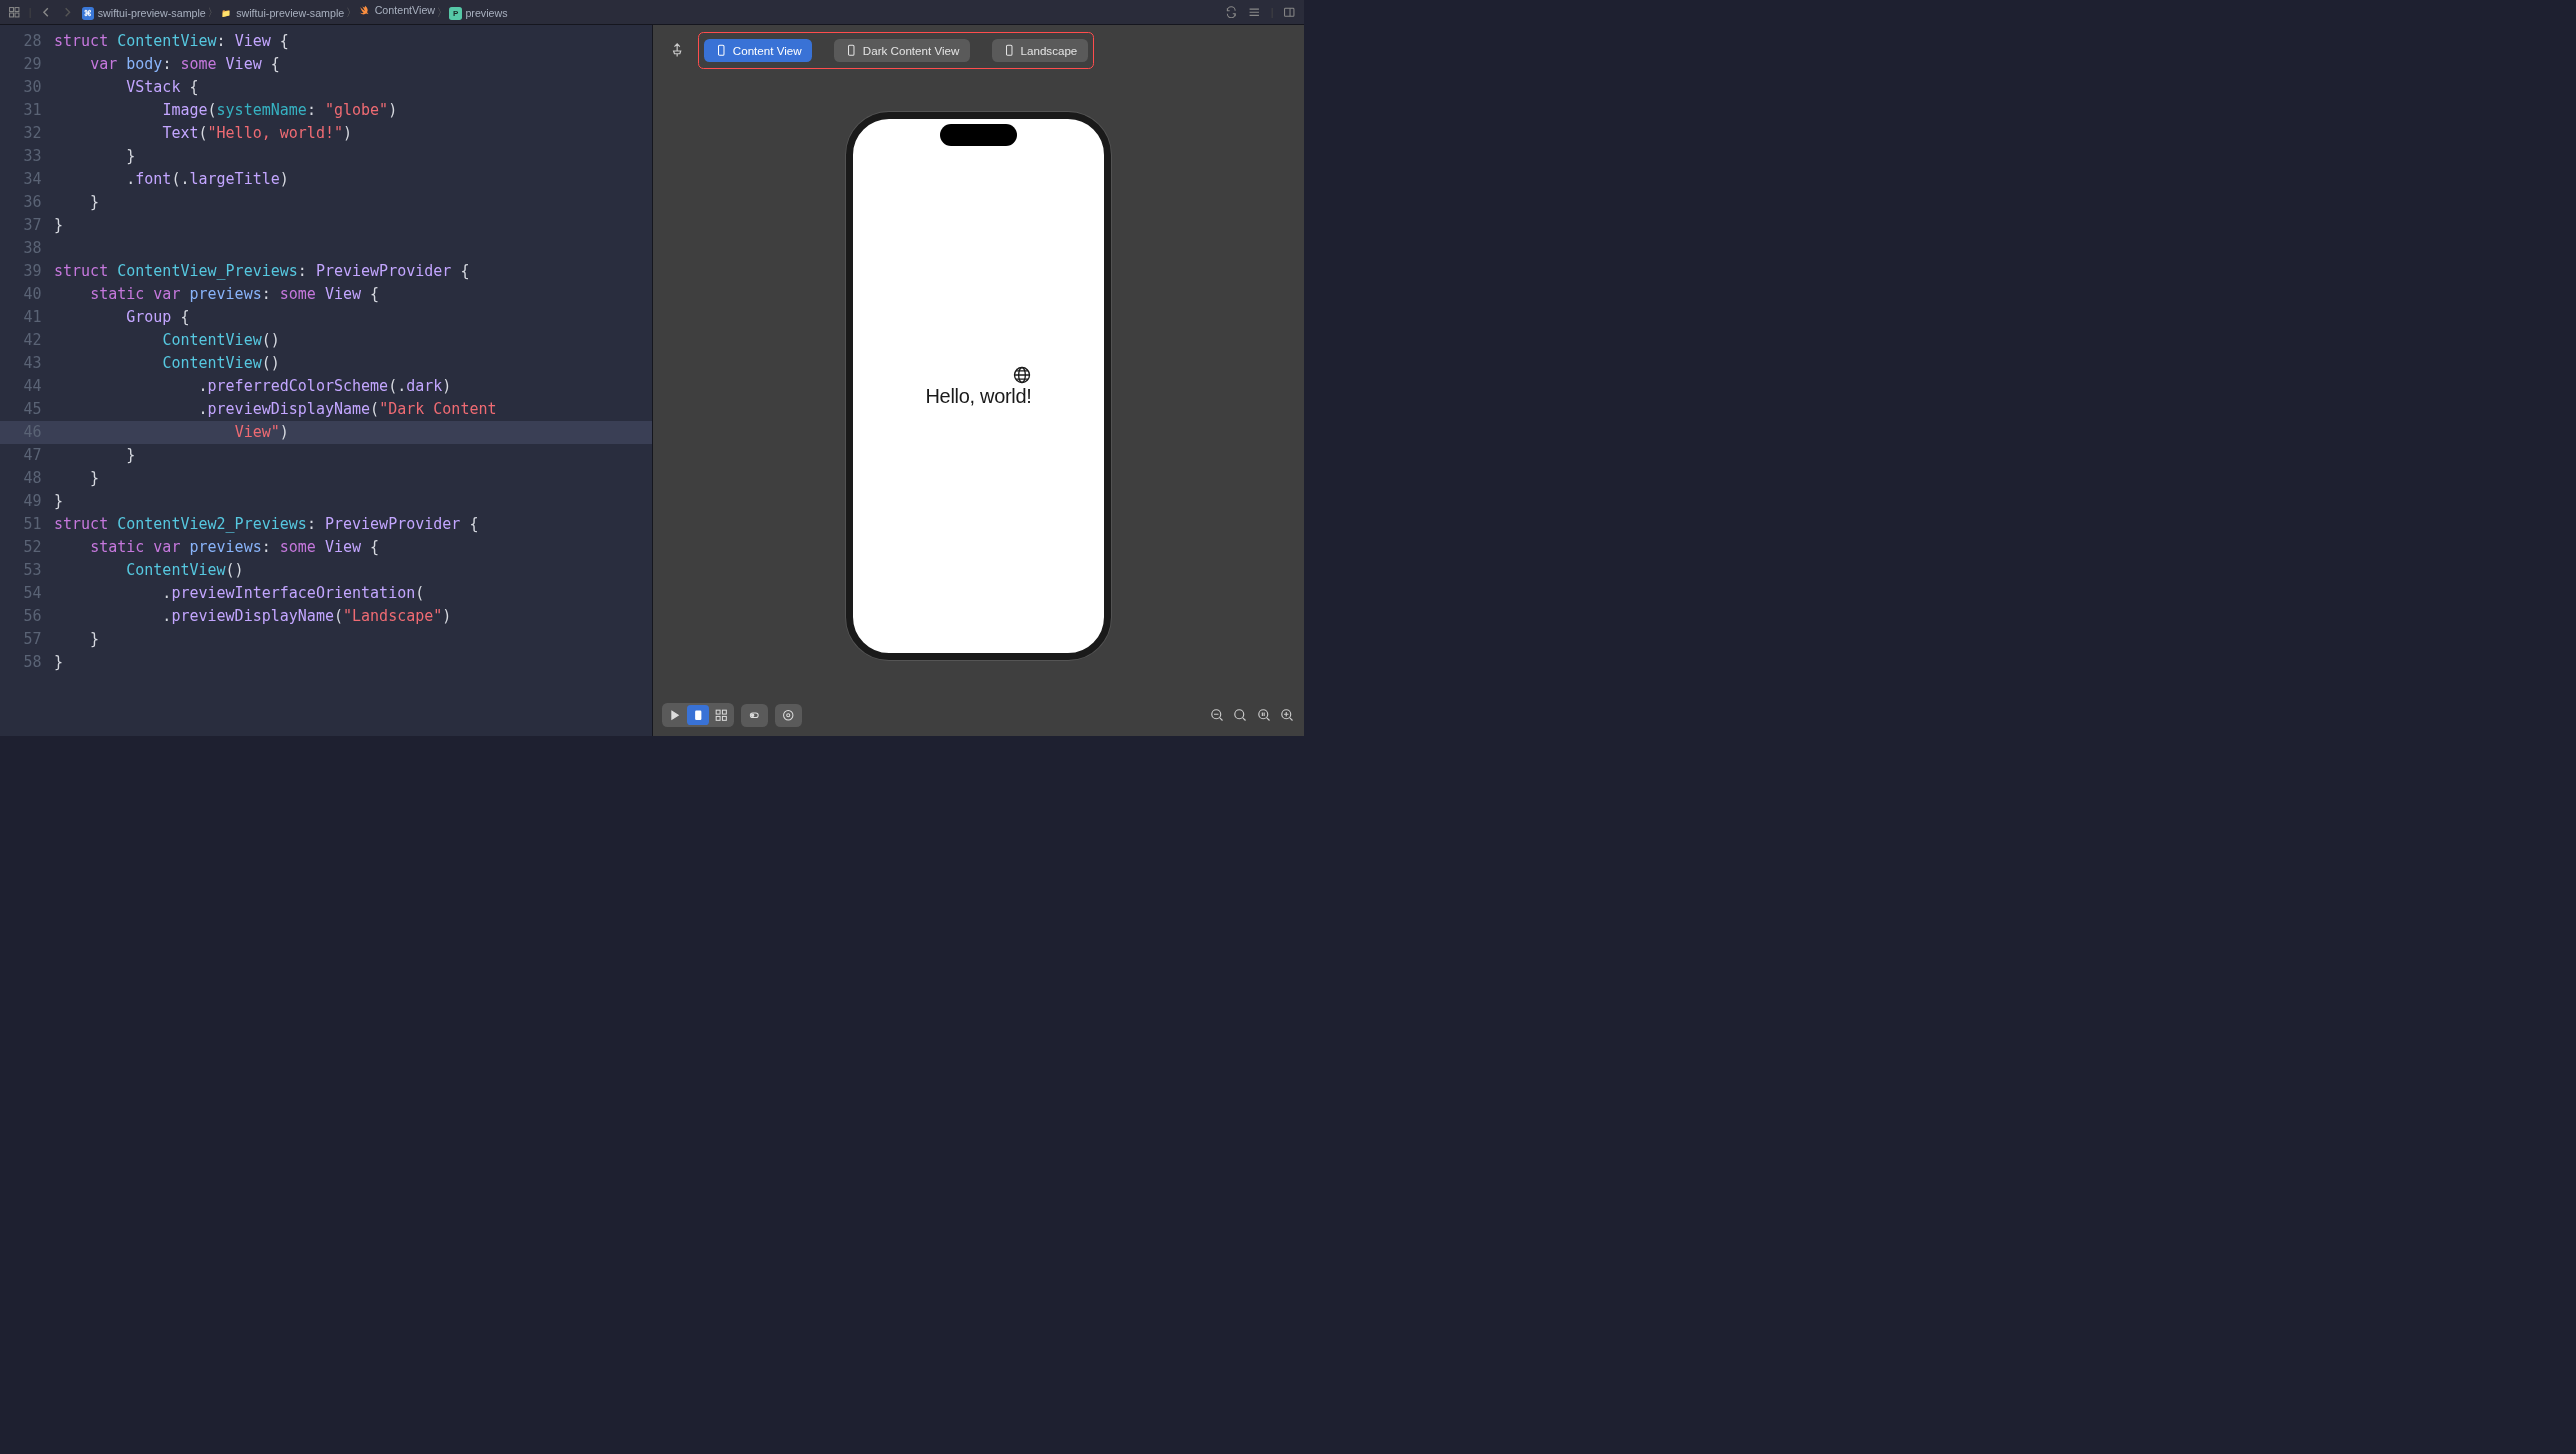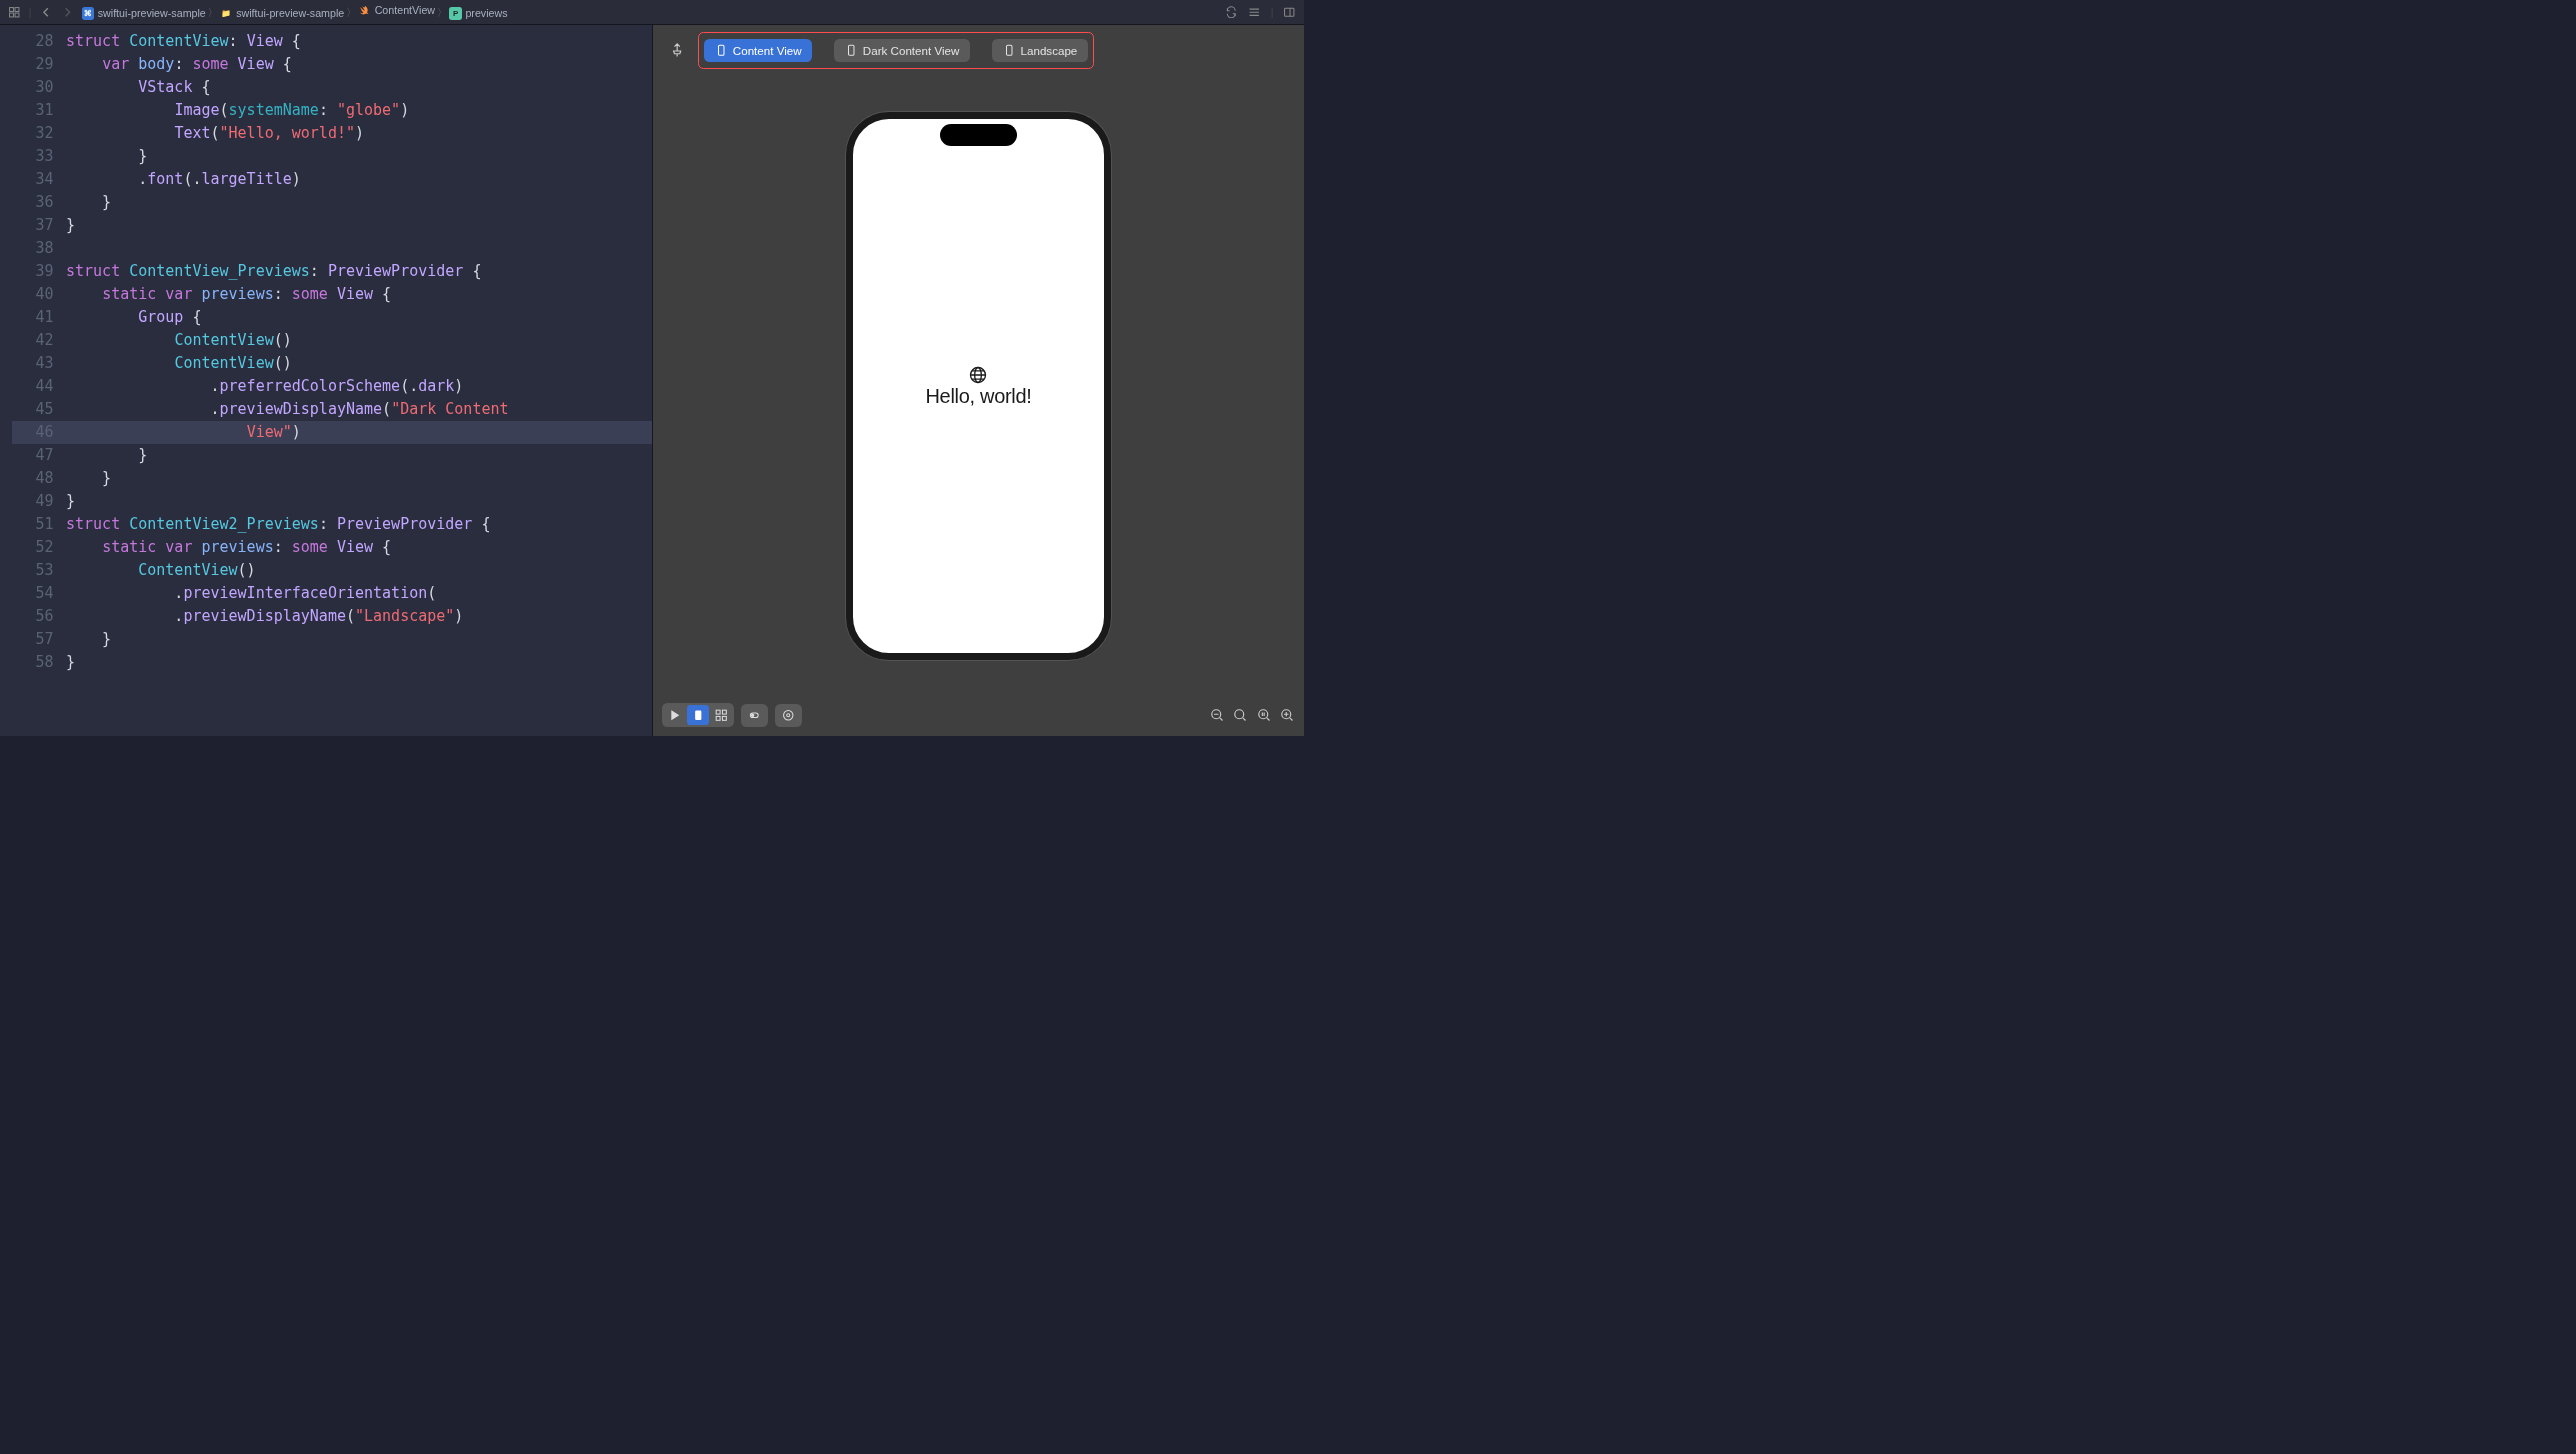--- a/index.html
+++ b/index.html
@@ -30,21 +30,21 @@
 .crumb-item { display:inline-flex; align-items:center; gap:3.6px; }
 .crumb-icon { width:12.5px; height:12.5px; display:inline-flex; align-items:center; justify-content:center; border-radius:2.7px; font-size:8px; font-weight:bold; }
 .icon-blue { background:#3a78d8; color:white; }
 .icon-swift { color:#fd8f3f; }
 .icon-p { background:#56c8a7; color:#1a2a28; }
 
 .main { display:flex; height: calc(100% - 25px); }
 
 
 .editor-pane { width: 652px; background:#292d3e; overflow:hidden; }
-.code-area { padding-top:5.4px; font-family:"SF Mono", Menlo, Consolas, monospace; font-size:15px; line-height:23px;padding-left:12px; }
+.code-area { padding-top:5.4px; font-family:"SF Mono", Menlo, Consolas, monospace; font-size:15px; line-height:23px; }
 .code-line { display:flex; }
 .code-line.hl { background:#3a3f55; }
 .gutter { width:54px; text-align:right; padding-right:12.5px; color:#5a6375; user-select:none; flex-shrink:0; }
 .code { white-space:pre; }
 .pink { color:#c678dd; }
 .typename { color:#56c8e0; }
 .apple-type { color:#c3a6ff; }
 .method { color:#c3a6ff; }
 .string { color:#ef6b73; }
 .punct { color:#d6d9e0; }
@@ -56,21 +56,21 @@
 .preview-top { width:100%; padding:7.2px 10.7px 5.4px 10.7px; display:flex; align-items:center; gap:7.2px; }
 .pin-btn { width:27px; height:27px; border-radius:5.4px; display:flex; align-items:center; justify-content:center; cursor:pointer; color:#ccc; }
 .highlight-box { border:1.8px solid #ff4d4d; border-radius:5.4px; padding:5.4px; display:flex; gap:22px; }
 .tab-btn { background:#5a5a5a; color:#e4e4e4; border:none; border-radius:5.4px; padding:5.4px 10.7px; font-size:11.6px; cursor:pointer; display:flex; align-items:center; gap:5.4px; font-family:-apple-system,sans-serif; }
 .tab-btn.active { background:#3972d6; color:#fff; }
 .tab-icon { width:12.5px; height:12.5px; }
 
 .device-canvas { flex:1; display:flex; align-items:center; justify-content:center; }
 .iphone { width:265px; height:548px; background:#fff; border:7.2px solid #1a1a1a; border-radius:43px; position:relative; display:flex; flex-direction:column; align-items:center; justify-content:center; box-shadow: 0 0 0 0.9px #555; }
 .notch { position:absolute; top:5.4px; width:77px; height:21.5px; background:#000; border-radius:12.5px; }
-.hello-content { display:flex; flex-direction:column; align-items:center; gap:0; color:#1a1a1a; font-family:-apple-system, sans-serif; }
+.hello-content { display:flex; flex-direction:column; align-items:flex-end; gap:0; color:#1a1a1a; font-family:-apple-system, sans-serif; }
 .globe-icon { width:20px; height:20px; }
 .hello-text { font-size:20px; font-weight:400; letter-spacing:-0.3px; }
 
 .preview-bottom { width:100%; display:flex; align-items:center; justify-content:space-between; padding:5.4px 9px 9px 9px; }
 .bottom-group { display:flex; gap:7.2px; align-items:center; }
 .bottom-btn { background:#5a5a5a; border-radius:5.4px; padding:4.5px 6.3px; color:#ddd; cursor:pointer; display:flex; align-items:center; gap:5.4px; }
 .bottom-btn.single { width:27px; height:23px; justify-content:center; }
 .segmented { background:#5a5a5a; border-radius:5.4px; display:flex; padding:1.8px; gap:1.8px; }
 .seg-item { width:21.5px; height:20px; border-radius:3.6px; display:flex; align-items:center; justify-content:center; cursor:pointer; color:#ddd; }
 .seg-item.active { background:#3972d6; color:#fff; }

